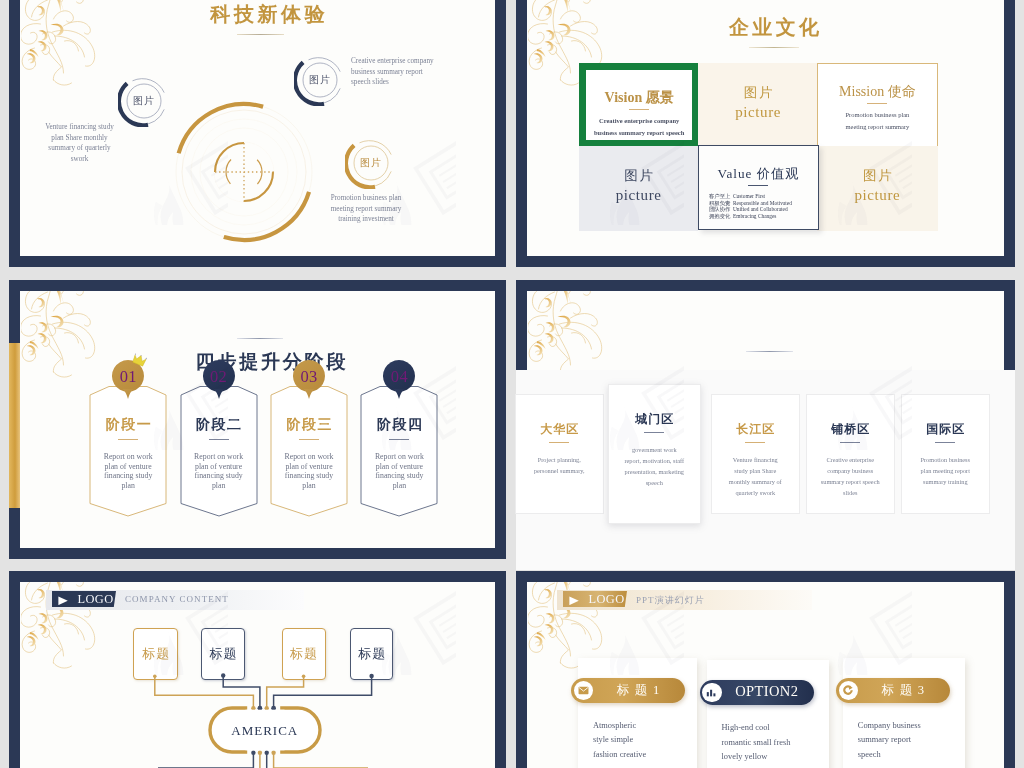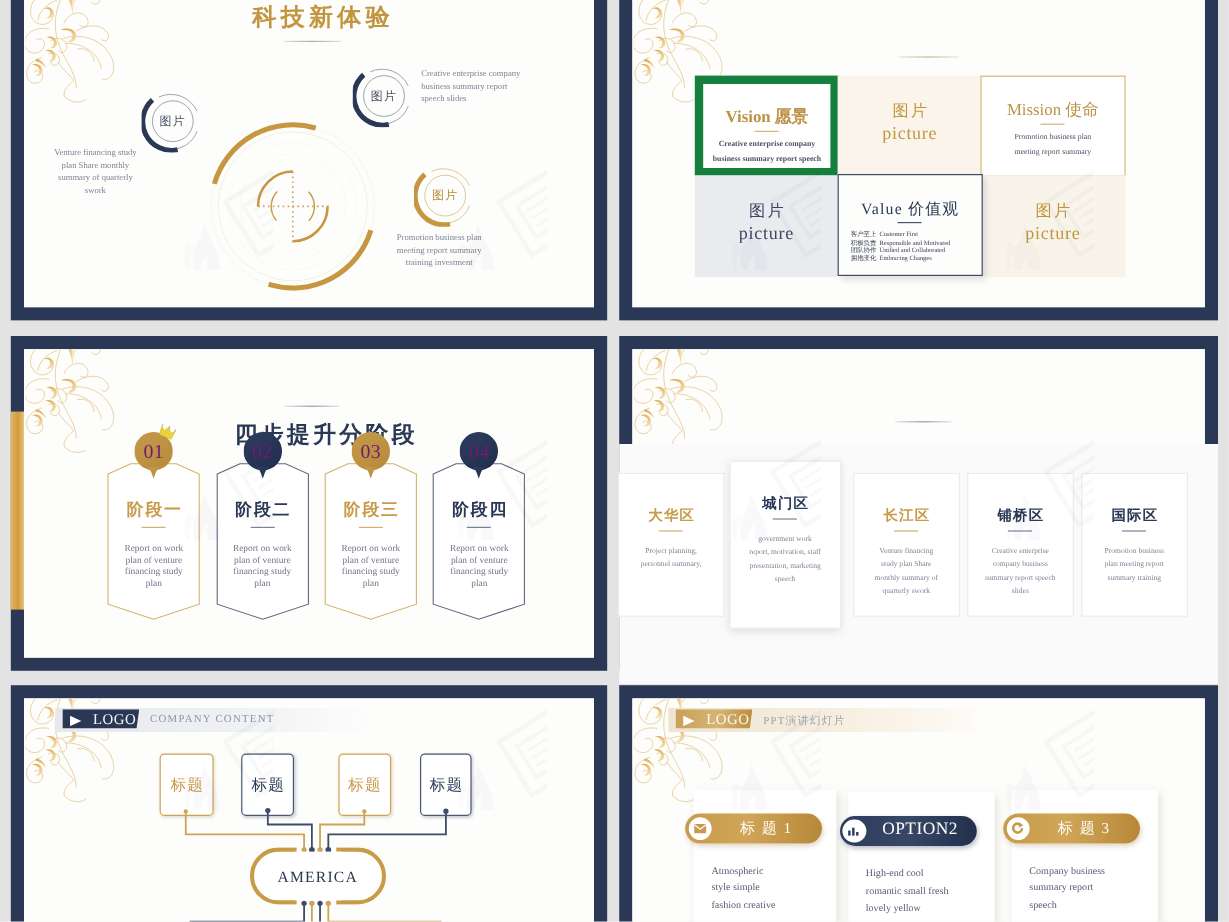--- a/index.html
+++ b/index.html
@@ -270,20 +270,21 @@
     <div class="body-txt t2">Creative enterprise company business summary report speech slides</div>
     <div class="body-txt t3">Promotion business plan meeting report summary training investment</div>
    </div>
   </div>
 
   <div class="slide" id="s2">
    <div class="inner">
     <svg class="orn">
           <use href="#ornsym"></use>
         </svg>
+    <div class="ttl gold">企业文化</div>
     <div class="uline"></div>
 
     <div class="grid">
       <div class="cell c1">
         <div class="ch chg">Vision 愿景</div>
         <div class="divd dg"></div>
         <div class="cb">Creative enterprise company business summary report speech</div>
       </div>
       <div class="cell c2">
         <div class="picbig pg">图片</div>

